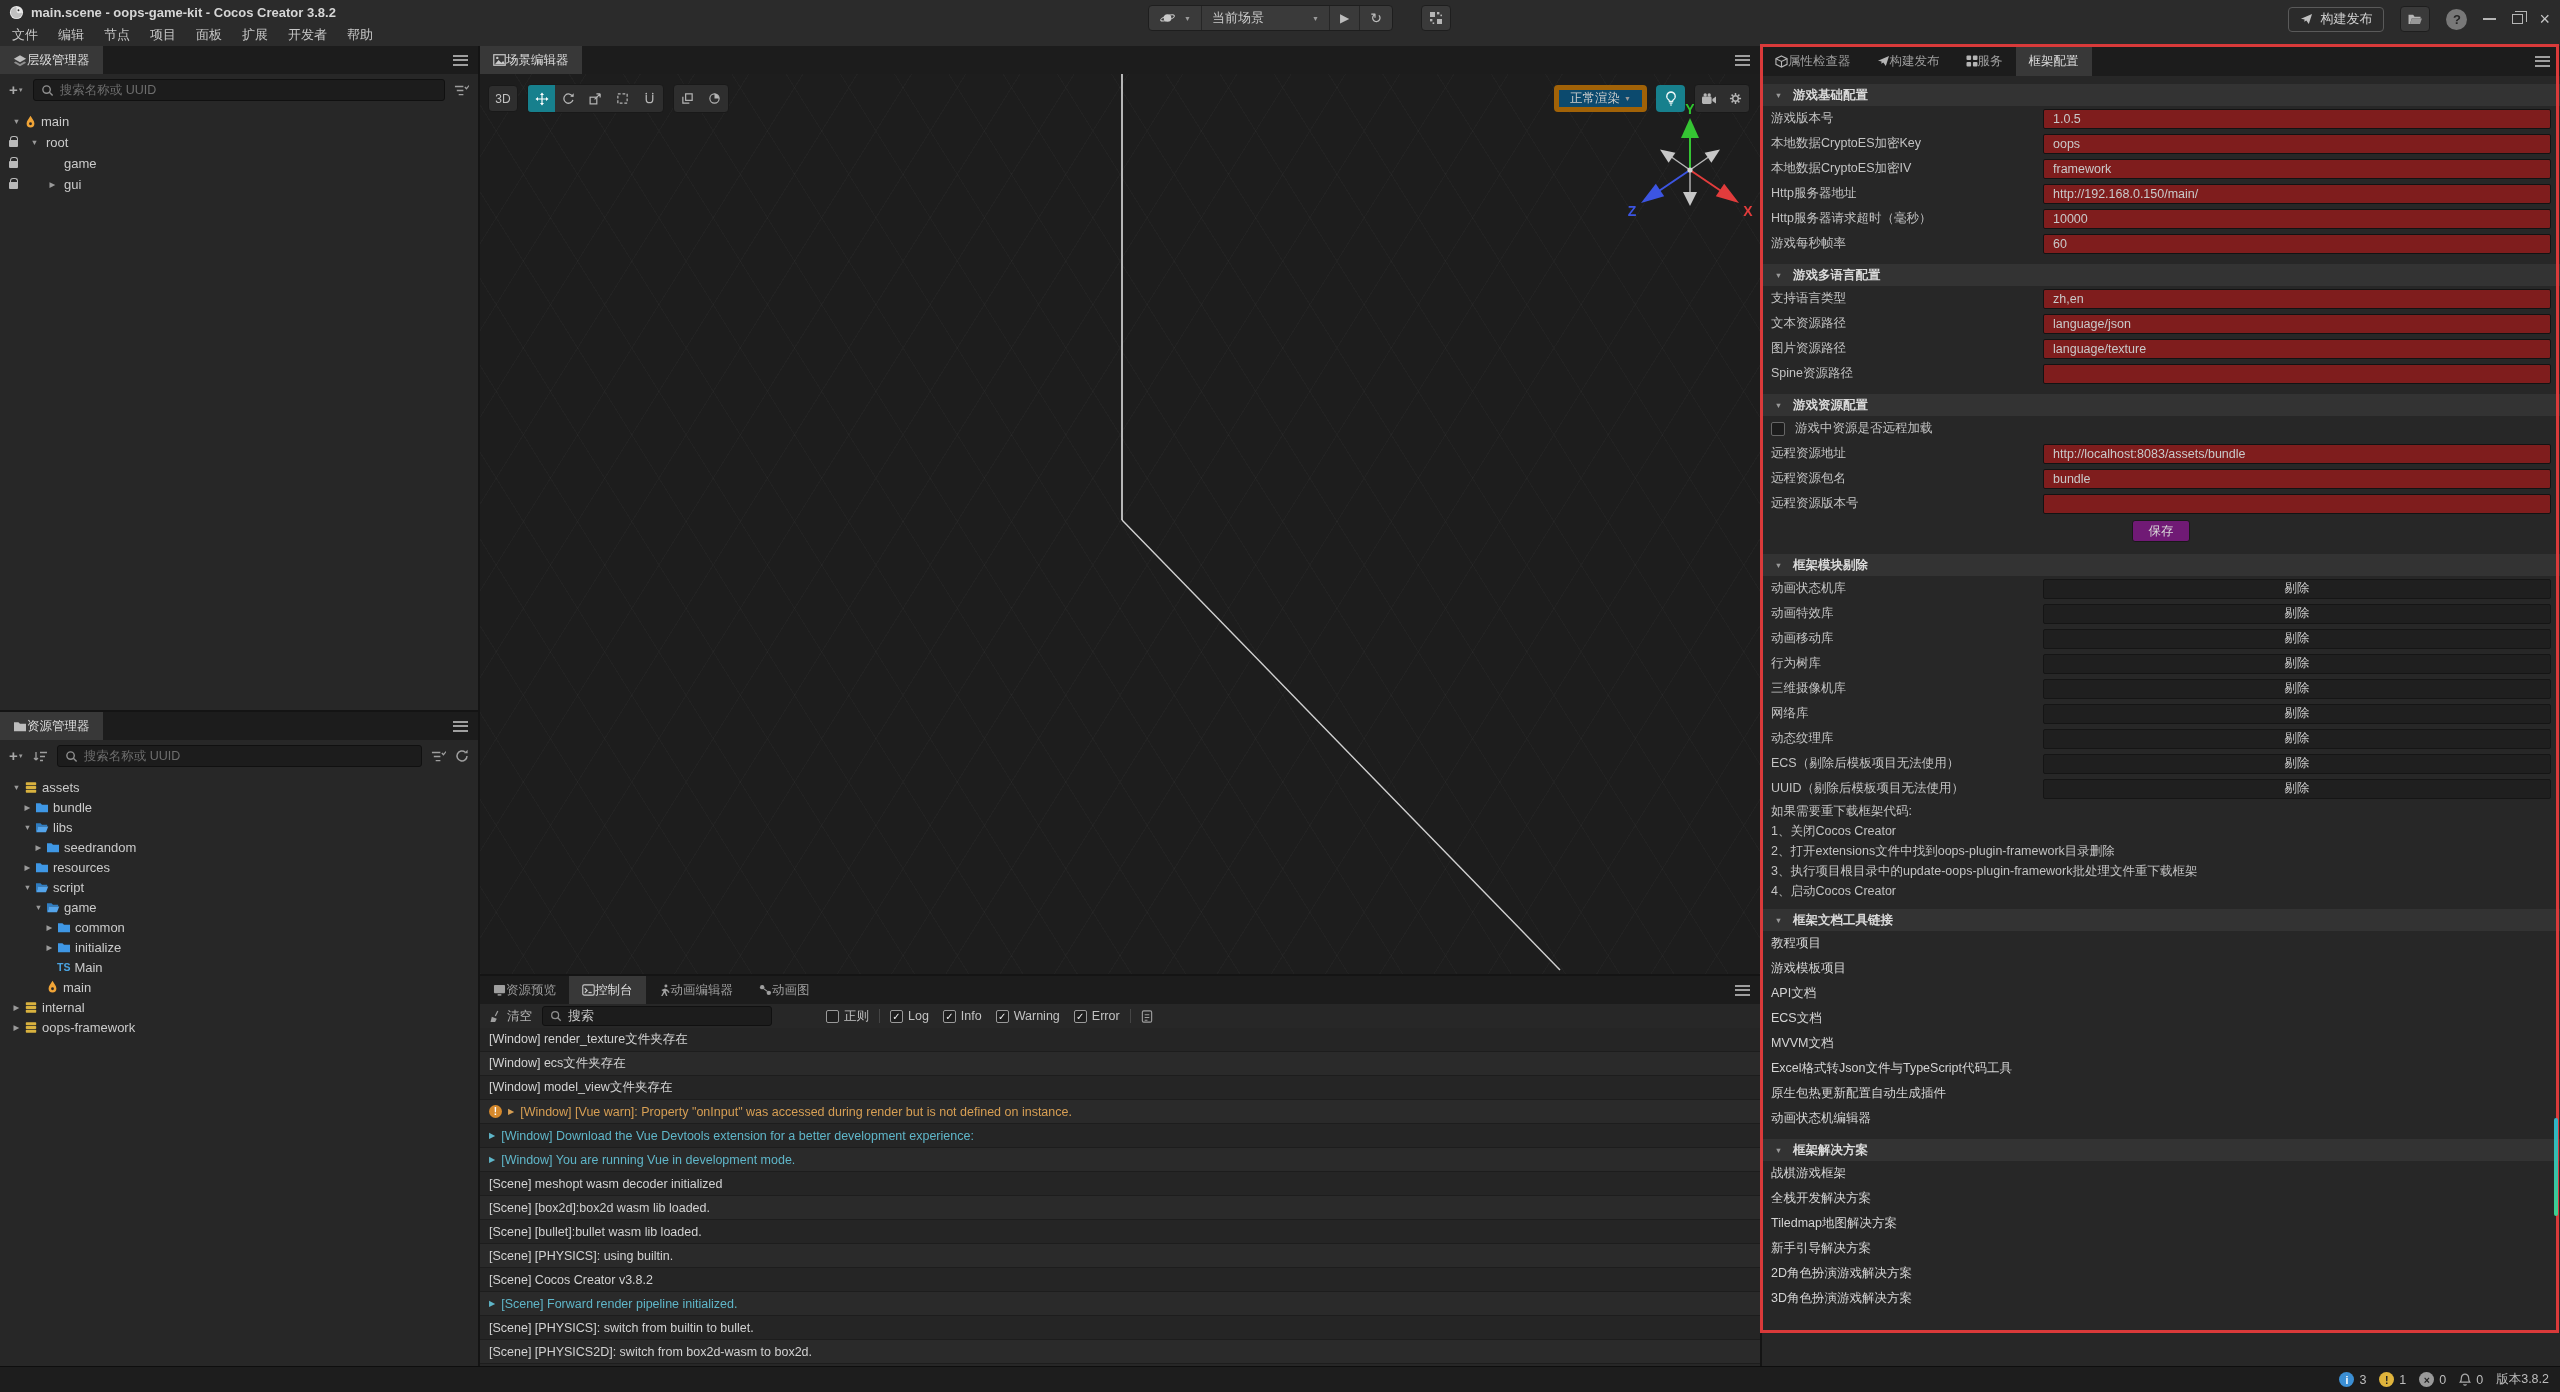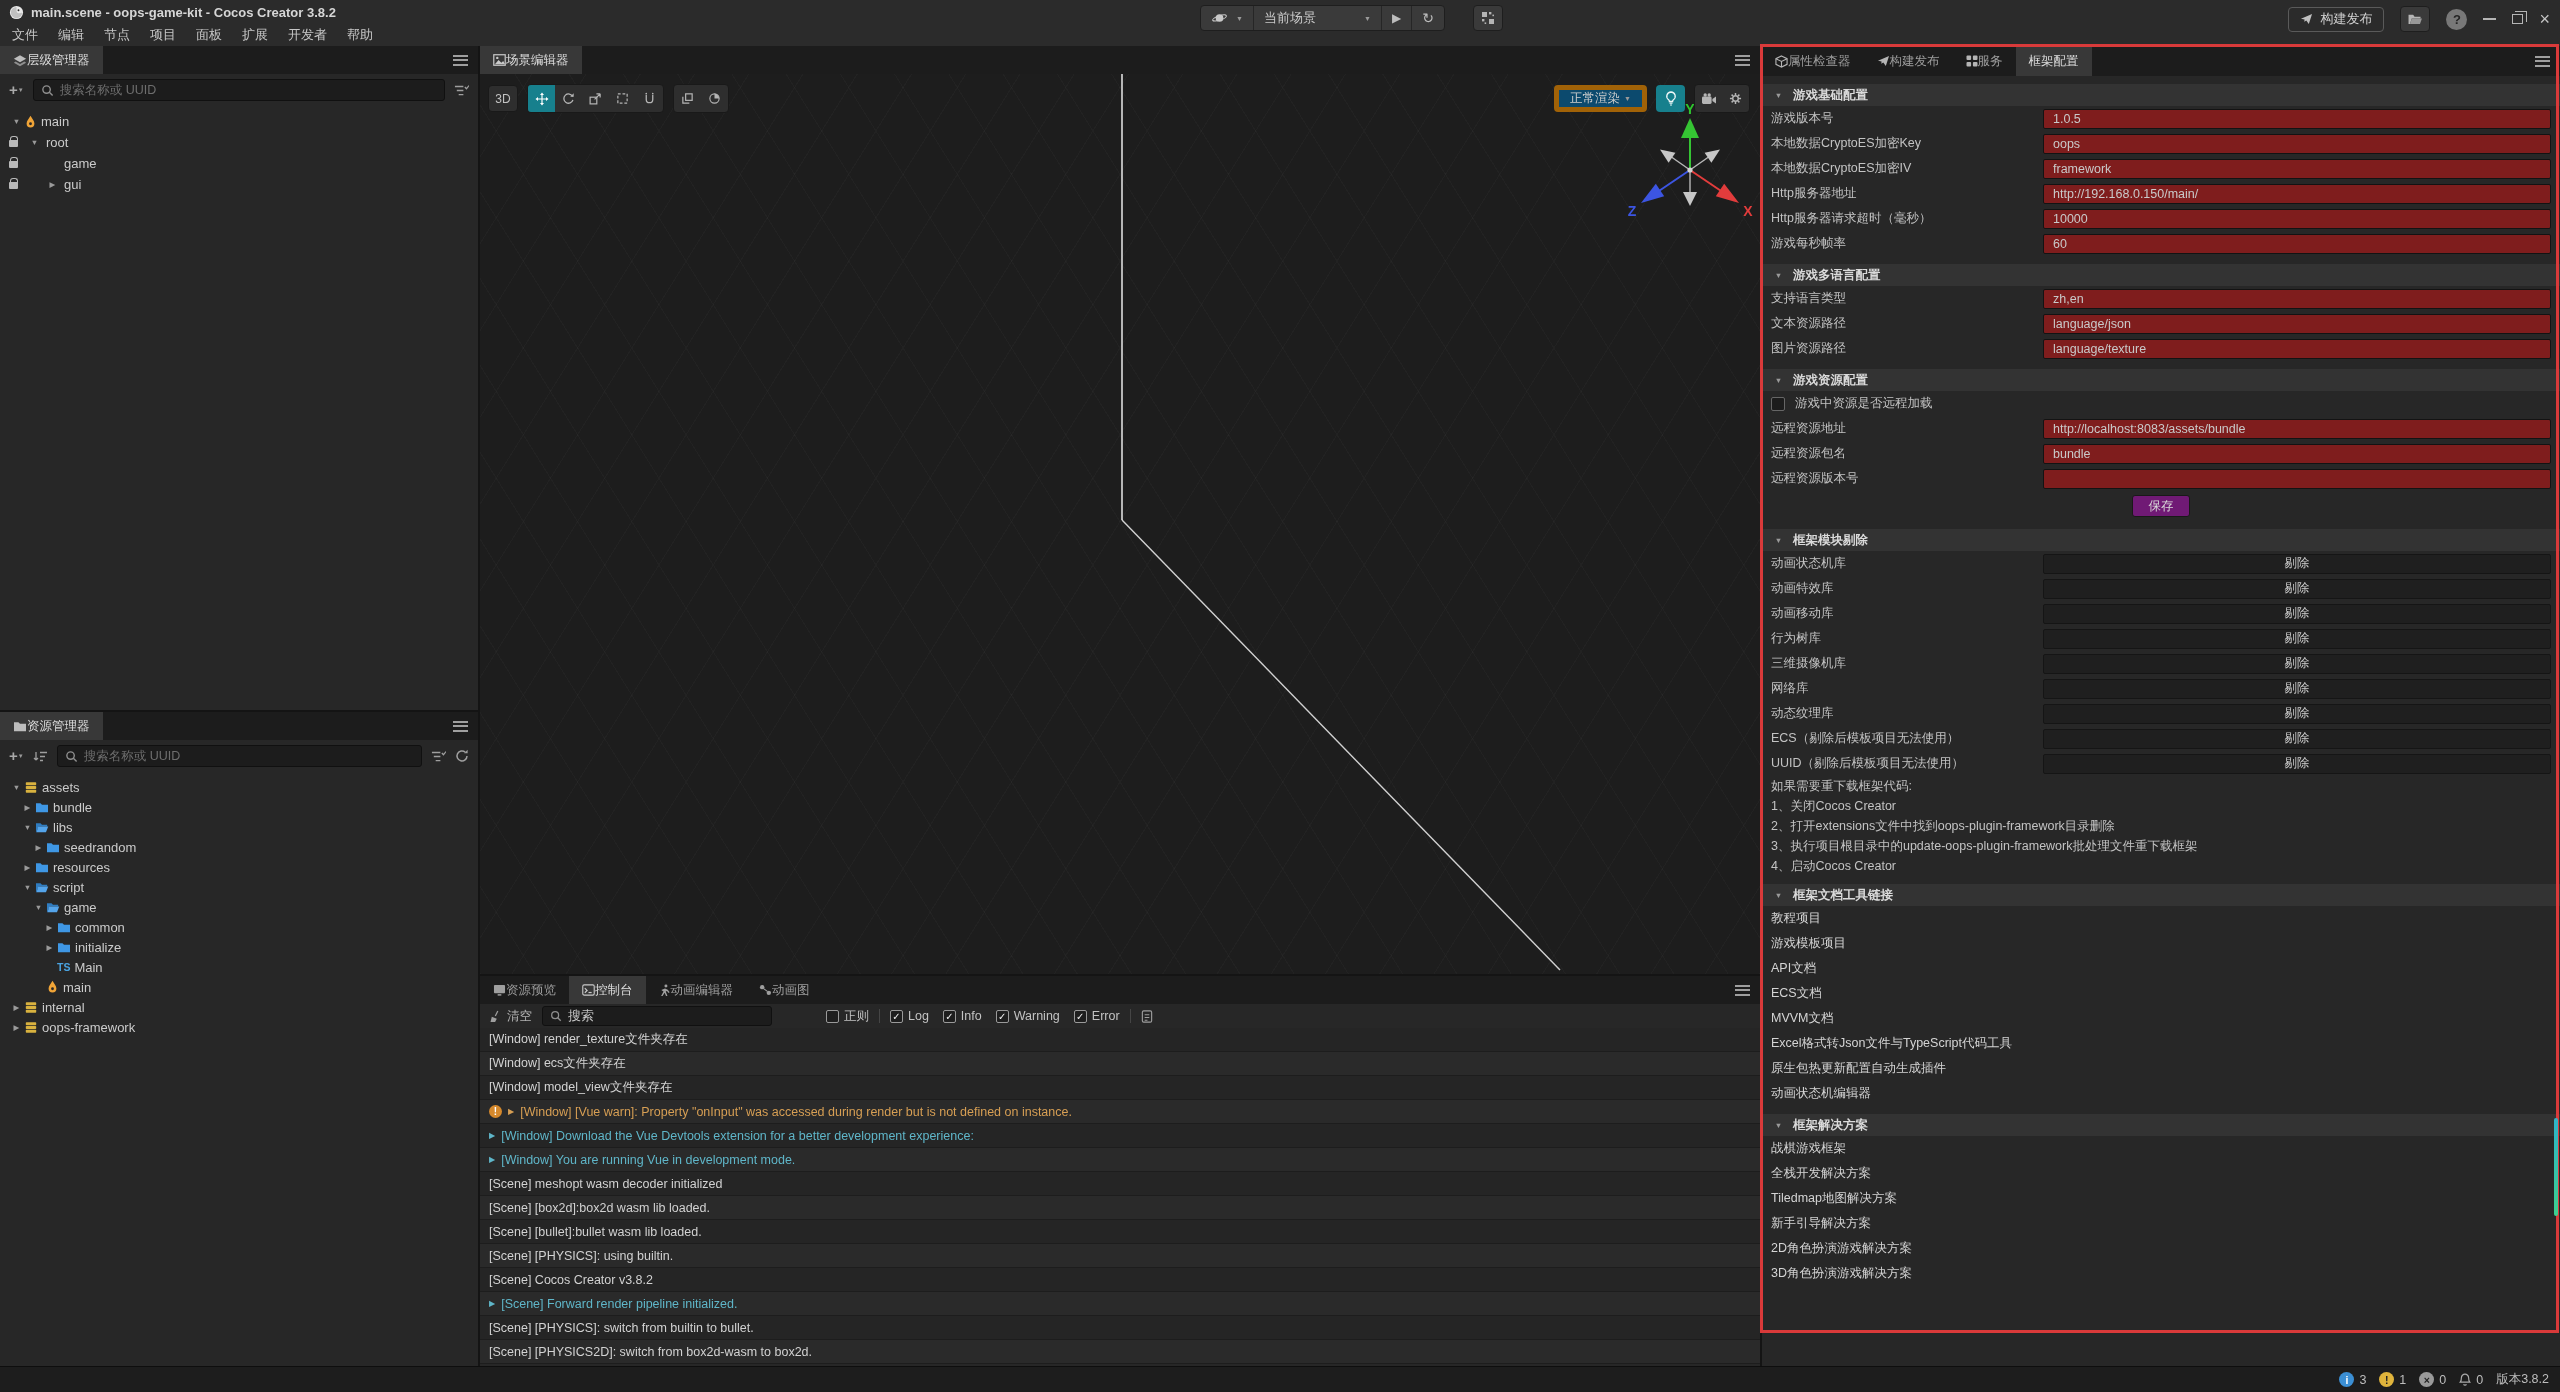--- a/index.html
+++ b/index.html
@@ -5,21 +5,21 @@
 *{box-sizing:border-box;margin:0;padding:0}
 html,body{width:2560px;height:1392px;overflow:hidden}
 body{background:#141414;font-family:"Liberation Sans",sans-serif;font-size:13px;color:#c8c8c8;position:relative}
 .icon{display:inline-flex;align-items:center;justify-content:center;flex:none}
 
 .titlebar{position:absolute;left:0;top:0;right:0;height:46px;background:#2b2b2b}
 .title-row{height:25px;display:flex;align-items:center;gap:7px;padding-left:9px}
 .app-title{color:#d6d6d6;font-weight:bold;font-size:13px}
 .menu-row{height:21px;display:flex;padding-left:2px}
 .menu-item{padding:0 10px;line-height:20px;color:#c6c6c6;font-size:13px}
-.center-controls{position:absolute;left:1200px;top:5px;display:flex;gap:28px;align-items:center}
+.center-controls{position:absolute;left:1148px;top:5px;display:flex;gap:28px;align-items:center}
 .seg-group{display:flex;background:#3a3a3a;border:1px solid #1e1e1e;border-radius:4px;height:26px;overflow:hidden}
 .seg{display:flex;align-items:center;gap:8px;padding:0 10px;border-right:1px solid #262626;color:#c9c9c9}
 .seg:last-child{border-right:none}
 .tri-sm{font-size:7px;color:#9a9a9a}
 .play-glyph{color:#bdbdbd;font-size:12px}
 .reload-glyph{color:#bdbdbd;font-size:14px}
 .sq-btn{width:30px;height:26px;background:#3a3a3a;border:1px solid #1e1e1e;border-radius:4px;display:flex;align-items:center;justify-content:center}
 .right-controls{position:absolute;right:10px;top:6px;display:flex;align-items:center;gap:16px}
 .build-btn{height:25px;border:1px solid #5a5a5a;border-radius:4px;padding:0 11px;display:flex;align-items:center;gap:7px;color:#d0d0d0}
 .help-circle{width:21px;height:21px;border-radius:50%;background:#787878;color:#242424;font-weight:bold;display:flex;align-items:center;justify-content:center;font-size:13px}
@@ -813,20 +813,24 @@
         <div class="cfg-input">zh,en</div>
       </div>
       <div class="cfg-row">
         <span class="cfg-label">文本资源路径</span>
         <div class="cfg-input">language/json</div>
       </div>
       <div class="cfg-row">
         <span class="cfg-label">图片资源路径</span>
         <div class="cfg-input">language/texture</div>
       </div>
+      <div class="cfg-row">
+        <span class="cfg-label">Spine资源路径</span>
+        <div class="cfg-input"></div>
+      </div>
       <div class="cfg-header">
         <span class="tri">▼</span>
         <span>游戏资源配置</span>
       </div>
       <div class="cfg-row">
         <span class="cfg-check"></span>
         <span class="cfg-label">游戏中资源是否远程加载</span>
       </div>
       <div class="cfg-row">
         <span class="cfg-label">远程资源地址</span>

